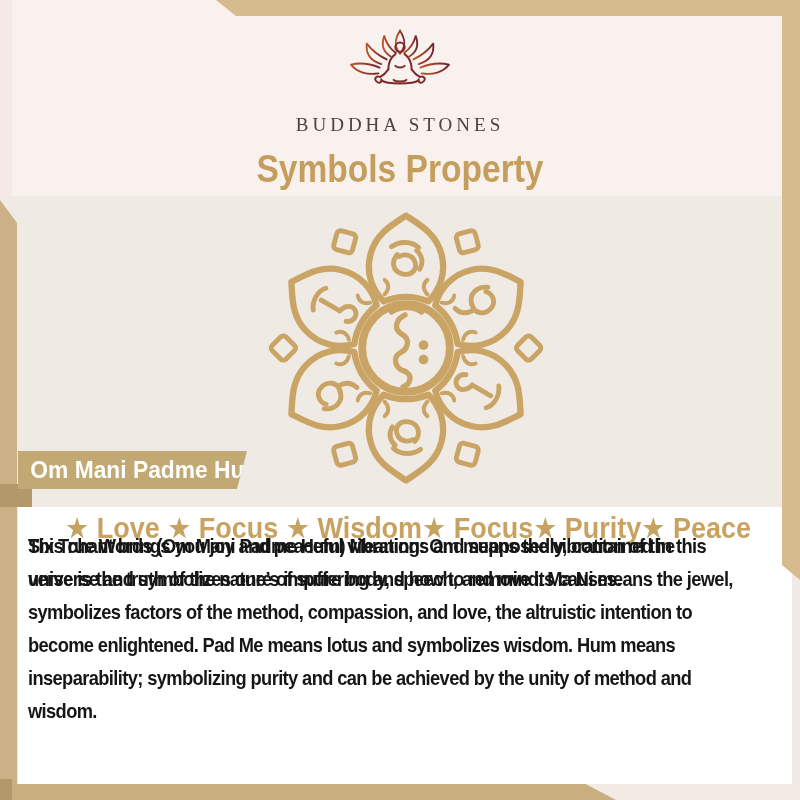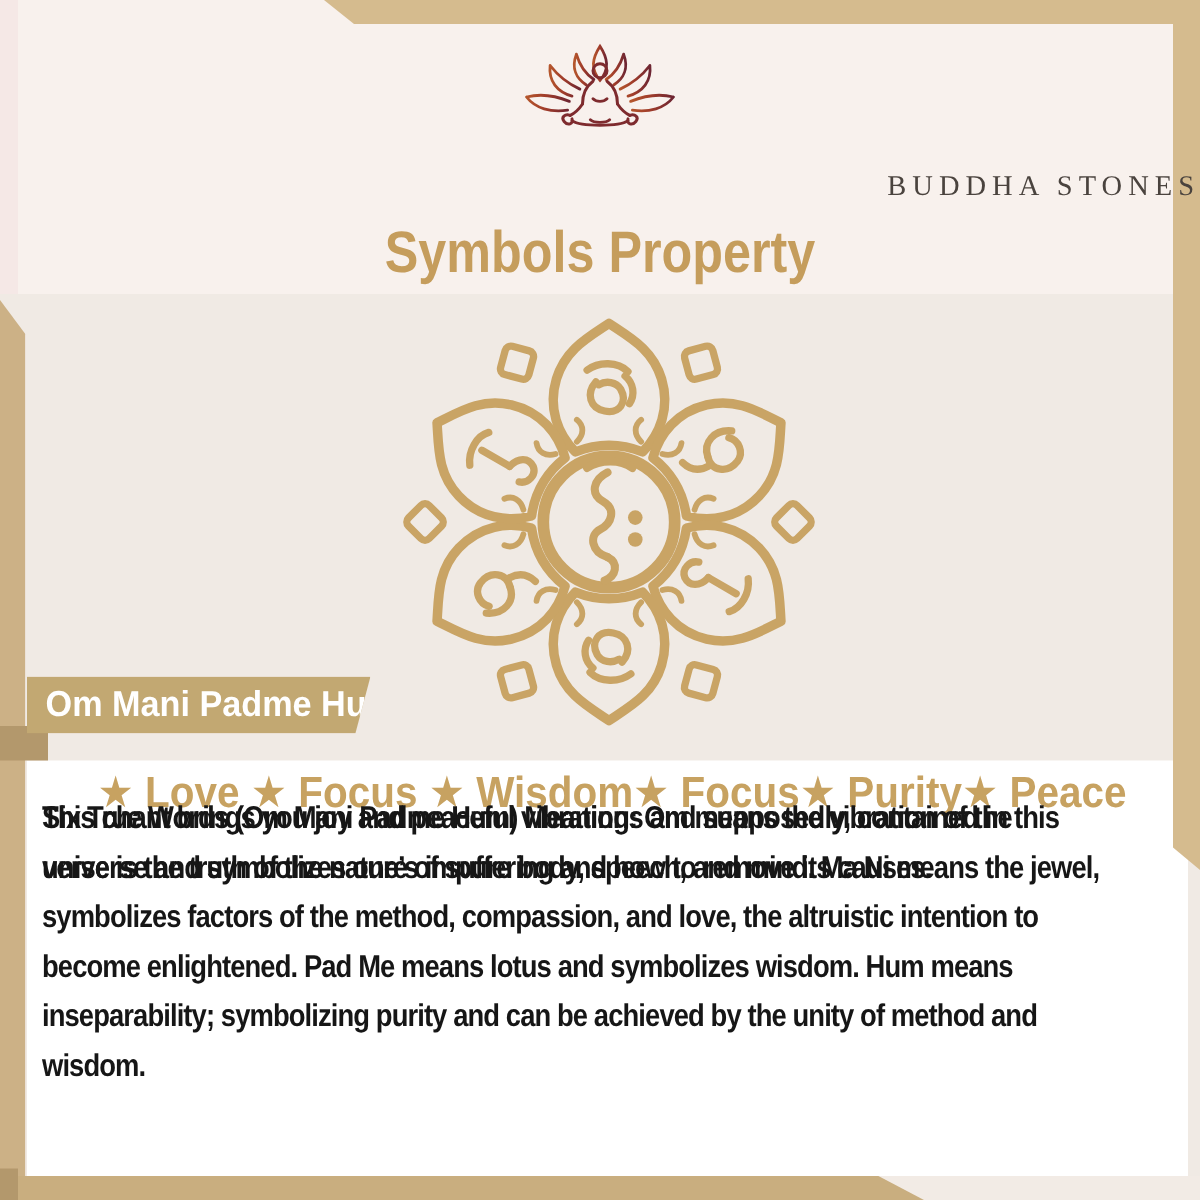--- a/index.html
+++ b/index.html
@@ -23,21 +23,21 @@
   .band-left{left:0;top:200px;width:17px;height:600px;background:#ccb186;
     clip-path:polygon(0 0,100% 3.8%,100% 100%,0 100%);}
   .band-bottom-light{left:0;top:784px;width:800px;height:16px;background:#f2ebe5;}
   .band-bottom{left:0;top:784px;width:800px;height:16px;background:#c9ae7f;
     clip-path:polygon(0 0,73.2% 0,77% 100%,0 100%);}
   .block-dark-mid{left:0;top:484px;width:32px;height:23px;background:#b3986c;}
   .block-dark-bottom{left:0;top:779px;width:12px;height:21px;background:#b3986c;}
 
   .logo{left:330px;top:24px;width:140px;height:86px;}
 
-  .brand{left:0;top:114px;width:800px;text-align:right;
+  .brand{left:0;top:114px;width:800px;text-align:center;
     font-family:"Liberation Serif",serif;font-size:19px;letter-spacing:4px;
     color:#4a433e;}
 
   .title{left:0;top:147px;width:800px;text-align:center;
     font-weight:bold;font-size:39px;color:#c59d5c;
     transform:scaleX(.86);transform-origin:center top;}
 
   .mandala{left:260px;top:202px;width:292px;height:292px;}
 
   .banner{left:18px;top:451px;width:229px;height:38px;background:#c2a872;

